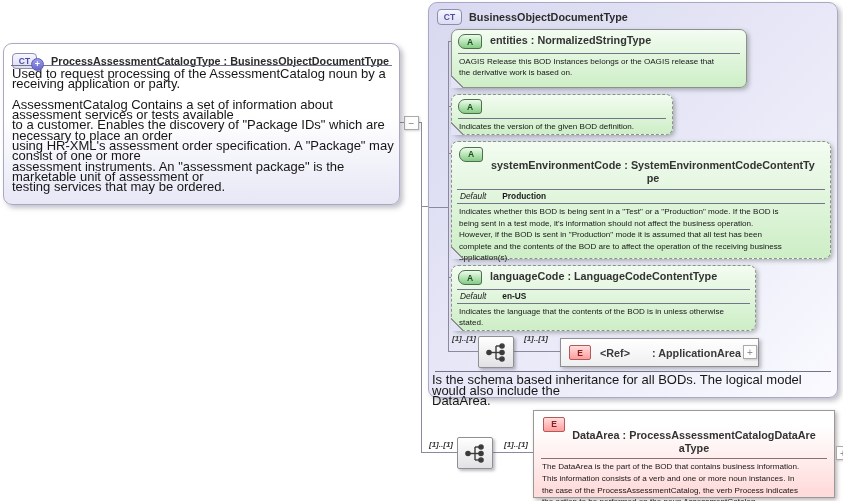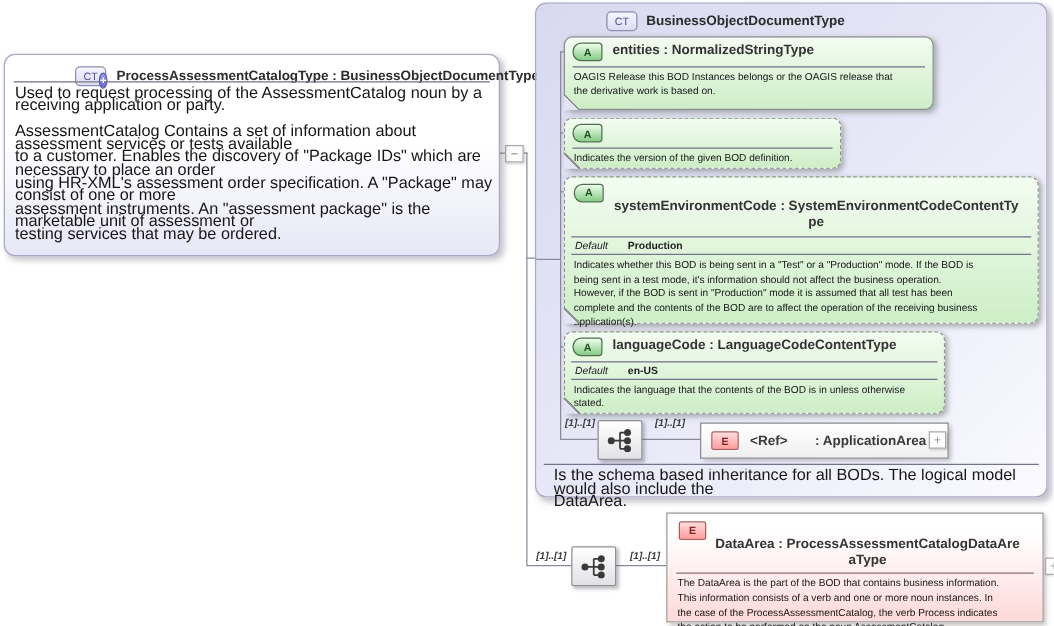--- a/index.html
+++ b/index.html
@@ -21,22 +21,22 @@
   .leftbox  { background:linear-gradient(#ffffff 45%, #e7e7f6); }
   .ctbox    { background:linear-gradient(135deg,#d8d8f0 0%, #e9e9f8 55%, #fafaff 100%); }
 
   .hdr { display:flex; align-items:center; gap:7px; padding:6px 8px 3px 8px; }
   .hdr-title { font-weight:bold; font-size:10.8px; color:#2c2c2c; white-space:nowrap; }
 
   .ct-badge {
     width:23px; height:14px; flex:0 0 auto;
     border:1px solid #8d8db0; border-radius:4px;
     background:linear-gradient(#f6f6ff,#dcdcf4);
-    color:#4d4da0; font-size:8.5px; font-weight:normal;
-    display:flex; align-items:center; justify-content:center;margin-left:48px;
+    color:#4d4da0; font-size:8.5px; font-weight:bold;
+    display:flex; align-items:center; justify-content:center;
   }
   .ct-plus {
     width:11px; height:11px; border-radius:50%;
     background:linear-gradient(#9a9af0,#6868cc); border:1px solid #5c5cb0;
     color:#ffffff; font-size:9px; font-weight:bold; line-height:9px;
     display:flex; align-items:center; justify-content:center;
     margin-left:-13px; margin-top:8px; position:relative; z-index:2;
   }
 
   .boxsep { position:absolute; left:7px; right:7px; height:1px; background:#73738a; }
@@ -259,21 +259,21 @@
     <div class="card" style="left:95px; top:331px;">[1]..[1]</div>
 
     <div class="elem" style="left:131px; top:335px; width:181px; height:27px;">
       <span class="e-badge">E</span>
       <span>&lt;Ref&gt;</span>
       <span class="type-label">: ApplicationArea</span>
     </div>
     <div class="toggle" style="left:314px; top:342px;">+</div>
 
     <div class="boxsep" style="top:368px; left:6px; right:6px;"></div>
-    <div class="doctext" style="left:14px; top:372px; right:5px; line-height:10.5px;">Is the schema based inheritance for all BODs. The logical model would also include the
+    <div class="doctext" style="left:3px; top:372px; right:5px; line-height:10.5px;">Is the schema based inheritance for all BODs. The logical model would also include the
 DataArea.</div>
   </div>
 
   <div class="card" style="left:429px; top:440px;">[1]..[1]</div>
   <div class="seqbox" style="left:457px; top:437px;">
     <svg width="22" height="19" viewBox="0 0 22 19">
       <g stroke="#3a3a3a" stroke-width="1.4" fill="#3a3a3a">
         <circle cx="4" cy="9.5" r="2.1"></circle>
         <line x1="4" y1="9.5" x2="11" y2="9.5"></line>
         <line x1="11" y1="3" x2="11" y2="16"></line>

